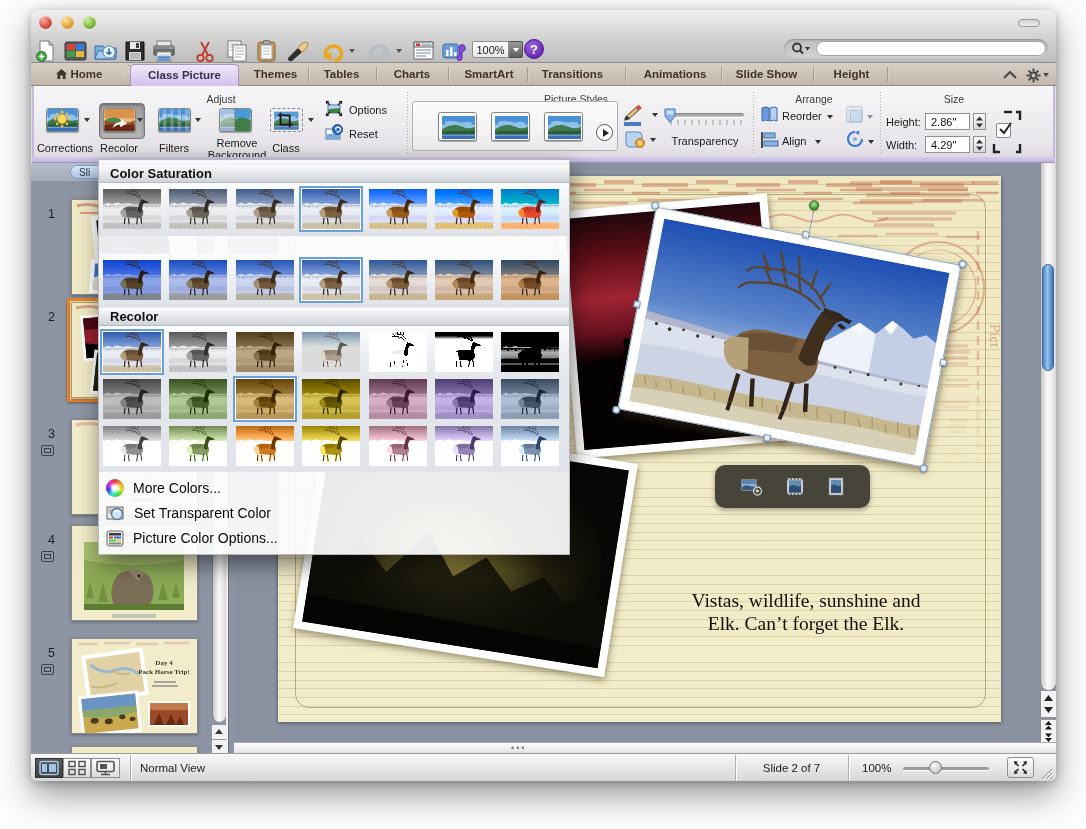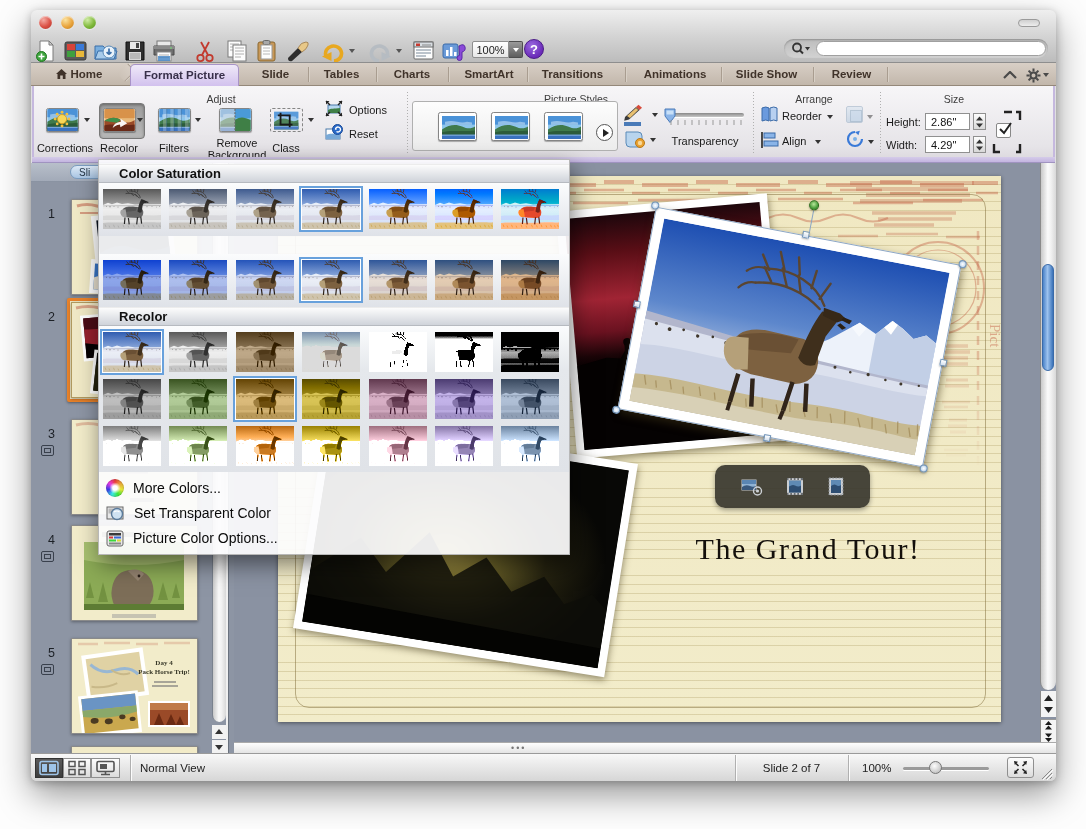--- a/index.html
+++ b/index.html
@@ -52,21 +52,21 @@
   #statusbar { position:absolute; left:0; top:743px; width:100%; height:28px;
     background:linear-gradient(#f8f8f8,#d6d6d6); border-top:1px solid #9a9a9a; }
   .sbsep { position:absolute; top:1px; height:27px; width:1px; background:#b0b0b0; box-shadow:1px 0 0 #fcfcfc; }
   .vbtn { position:absolute; top:4px; width:27px; height:20px; background:linear-gradient(#fdfdfd,#dcdcdc);
     border:1px solid #8f8f8f; }
   #menu { position:absolute; left:67px; top:149px; width:472px; height:396px;
     background:rgba(252,252,253,0.93); border:1px solid #b8b8b8;
     box-shadow:3px 9px 22px rgba(0,0,0,.5); }
   .mhead { position:absolute; left:0; width:470px; height:19px;
     background:linear-gradient(#fcfcfc,#cfd3da); border-top:1px solid #ececec; border-bottom:1px solid #b6bac0;
-    font-size:13px; font-weight:bold; color:#111; line-height:18px; padding-left:20px; }
+    font-size:13px; font-weight:bold; color:#111; line-height:18px; padding-left:11px; }
   .mthumb { position:absolute; width:58px; height:40px; overflow:hidden; }
   .mthumb svg { position:absolute; inset:0; width:100%; height:100%; display:block; }
   .mthumb .ov { position:absolute; inset:0; }
   .msel { box-shadow:0 0 0 1px #fff, 0 0 0 3px #68a1dc; }
   .mitem { position:absolute; left:7px; font-size:14px; color:#0a0a0a; }
   .mitem .mi { display:inline-block; vertical-align:-4px; margin-right:9px; }
   .scrollbar { position:absolute; background:linear-gradient(to right,#c9c9c9,#fafafa 45%,#f2f2f2 65%,#d8d8d8); }
   .handle { position:absolute; width:8px; height:8px; border-radius:50%; background:radial-gradient(circle at 3px 3px,#fff,#cfe0f2 55%,#8fb2d8); border:1px solid #7295ba; box-shadow:0 1px 2px rgba(0,0,0,.3); }
   .sqhandle { position:absolute; width:7px; height:7px; background:linear-gradient(#fdfefe,#d2dfee); border:1px solid #7295ba; box-shadow:0 1px 2px rgba(0,0,0,.3); }
 </style>
@@ -233,29 +233,29 @@
           <circle cx="8" cy="6.5" r="4" fill="none" stroke="#333" stroke-width="1.8"></circle>
           <path d="M11,9.5 L14,12.5" stroke="#333" stroke-width="2"></path>
           <path d="M16,6 l5,0 l-2.5,3.5 Z" fill="#333"></path>
         </svg>
   </div>
   <div id="tabbar">
     <div class="tab" style="left:8px; width:80px;"><svg width="11" height="10" viewBox="0 0 11 10" style="vertical-align:-1px; margin-right:4px;">
             <path d="M5.5,0 L11,5 9.5,5 9.5,10 6.8,10 6.8,6.5 4.2,6.5 4.2,10 1.5,10 1.5,5 0,5 Z" fill="#40332a"></path>
           </svg>Home</div>
     <div style="position:absolute; left:88px; top:2px; width:15px; height:15px; background:linear-gradient(#d8cfc6,#ccc2b7); border-top:1px solid #a99d90; border-right:1px solid #a99d90; transform:rotate(45deg) scaleX(.7); transform-origin:center; box-shadow:1px -1px 1px rgba(255,255,255,.4);"></div>
-    <div class="tab" style="left:99px; top:1px; width:109px; height:22px; line-height:21px; background:linear-gradient(#efe9f8,#d2c1ee); border:1px solid #a894c8; border-bottom:none; border-radius:5px 5px 0 0; color:#38304a;">Format Picture</div>
-    <div class="tab" style="left:215px; width:59px;">Slide</div>
+    <div class="tab" style="left:99px; top:1px; width:109px; height:22px; line-height:21px; background:linear-gradient(#efe9f8,#d2c1ee); border:1px solid #a894c8; border-bottom:none; border-radius:5px 5px 0 0; color:#38304a;">Class Picture</div>
+    <div class="tab" style="left:215px; width:59px;">Themes</div>
     <div class="tab" style="left:281px; width:59px;">Tables</div>
     <div class="tab" style="left:351px; width:60px;">Charts</div>
     <div class="tab" style="left:424px; width:68px;">SmartArt</div>
     <div class="tab" style="left:501px; width:81px;">Transitions</div>
     <div class="tab" style="left:606px; width:76px;">Animations</div>
     <div class="tab" style="left:699px; width:73px;">Slide Show</div>
-    <div class="tab" style="left:793px; width:55px;">Review</div>
+    <div class="tab" style="left:793px; width:55px;">Height</div>
     <div class="tabsep" style="left:277px"></div>
     <div class="tabsep" style="left:345px"></div>
     <div class="tabsep" style="left:417px"></div>
     <div class="tabsep" style="left:496px"></div>
     <div class="tabsep" style="left:594px"></div>
     <div class="tabsep" style="left:690px"></div>
     <div class="tabsep" style="left:782px"></div>
     <div class="tabsep" style="left:856px"></div>
     <svg style="position:absolute; left:972px; top:8px;" width="14" height="8" viewBox="0 0 14 8">
           <path d="M1,7 L7,1 13,7" fill="none" stroke="#4a4a4a" stroke-width="2.2"></path>
@@ -773,21 +773,21 @@
                 <rect x="14" y="16.2" width="1.8" height="1.4"></rect>
               </g>
             </svg>
         <svg style="position:absolute; left:112px; top:12px;" width="18" height="19" viewBox="0 0 18 19">
               <rect x="2" y="1" width="14" height="17" fill="#caced2" stroke="#8a8e92" stroke-dasharray="1.8 1.4"></rect>
               <rect x="4" y="3" width="10" height="13" fill="#5f8ab4"></rect>
               <path d="M4,9 q3,-2.5 5,-1 q2.5,1.8 5,0 l0,8 -10,0 Z" fill="#2e4e72"></path>
             </svg>
       </div>
 
-      <div style="position:absolute; left:380px; top:356px; width:300px; text-align:center; font-family:'Liberation Serif',serif; font-size:30px; letter-spacing:1.5px; color:#14100c;">The Grand Tour!</div>
+      <div style="position:absolute; left:378px; top:414px; width:300px; text-align:center; font-family:'Liberation Serif',serif; font-size:19.5px; color:#14100c; line-height:22.5px;">Vistas, wildlife, sunshine and<br>Elk. Can’t forget the Elk.</div>
     </div>
 
     <div class="scrollbar" style="left:806px; top:0; width:16px; height:527px; border-left:1px solid #8a8a8a; border-radius:0 0 8px 8px;"></div>
     <div style="position:absolute; left:808px; top:101px; width:12px; height:107px; border-radius:6px; background:linear-gradient(to right,#4a82c8,#9cc2ee 45%,#3a72b8); border:1px solid #3a6aa8;"></div>
     <div style="position:absolute; left:806px; top:528px; width:16px; height:26px; background:#f4f4f4; border-left:1px solid #8a8a8a;"><svg width="15" height="26" viewBox="0 0 15 26">
             <path d="M7.5,4 L12,10 3,10 Z" fill="#222"></path>
             <path d="M7.5,22 L12,16 3,16 Z" fill="#222"></path>
           </svg></div>
     <div style="position:absolute; left:806px; top:556px; width:16px; height:23px; background:#f4f4f4; border-left:1px solid #8a8a8a; border-top:1px solid #999;"><svg width="15" height="23" viewBox="0 0 15 23">
             <path d="M7.5,1 L11,5 4,5 Z" fill="#1a1a1a"></path>

